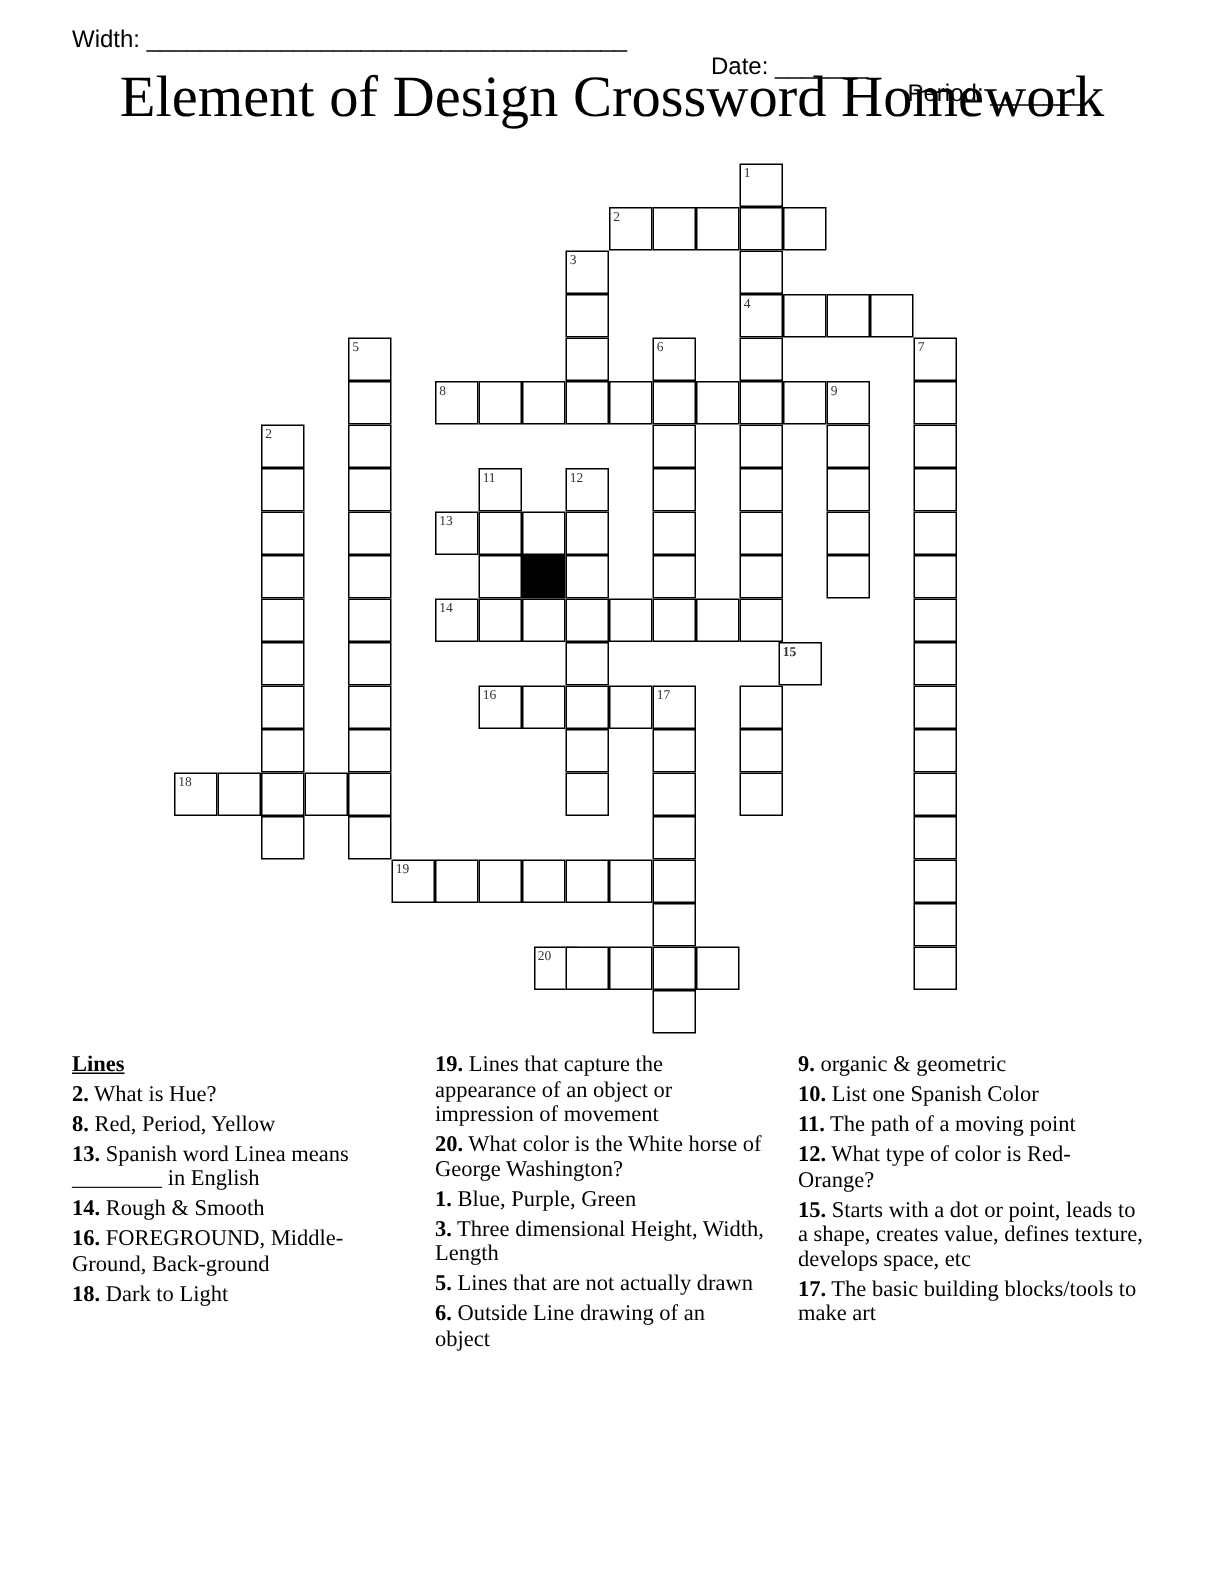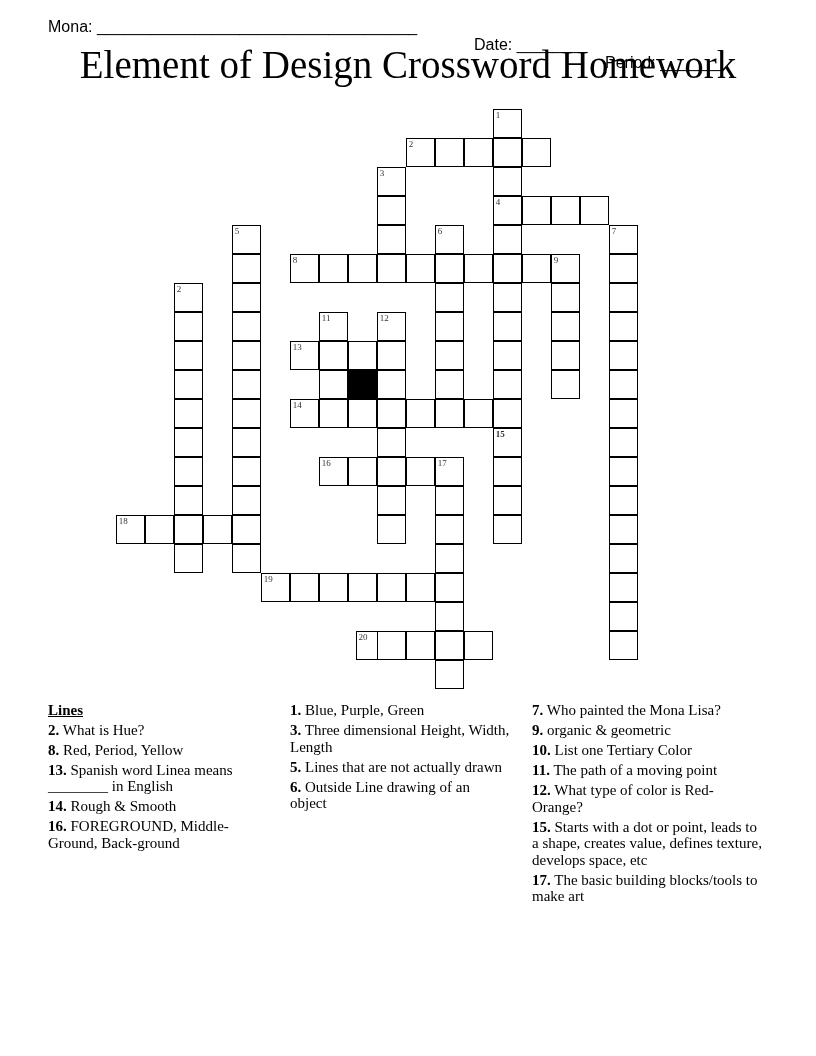--- a/index.html
+++ b/index.html
@@ -16,21 +16,21 @@
   .clues .clue { margin-bottom: 3.5px; }
   .clues .clue b { font-weight: bold; }
   .col1 { left: 48px; width: 225px; }
   .col2 { left: 290px; width: 220px; }
   .col3 { left: 532px; width: 230px; }
 </style>
 </head>
 <body>
 
 <div class="hdr">
-  <span style="position:absolute;left:0;width:420px;">Mona: ____________________________________</span>
+  <span style="position:absolute;left:0;width:420px;">Width: ____________________________________</span>
   <span style="position:absolute;left:426px;width:110px;">Date: _______</span>
   <span style="position:absolute;left:557px;width:140px;">Period: _______</span>
 </div>
 
 <div class="title">Element of Design Crossword Homework</div>
 
 <div id="grid">
     <div class="cell" style="left: 494px; top: 110px;">
       <span class="num">1</span>
     </div>
@@ -129,21 +129,21 @@
     <div class="cell" style="left: 349px; top: 400px;"></div>
     <div class="cell" style="left: 378px; top: 400px;"></div>
     <div class="cell" style="left: 407px; top: 400px;"></div>
     <div class="cell" style="left: 436px; top: 400px;"></div>
     <div class="cell" style="left: 465px; top: 400px;"></div>
     <div class="cell" style="left: 494px; top: 400px;"></div>
     <div class="cell" style="left: 610px; top: 400px;"></div>
     <div class="cell" style="left: 175px; top: 429px;"></div>
     <div class="cell" style="left: 233px; top: 429px;"></div>
     <div class="cell" style="left: 378px; top: 429px;"></div>
-    <div class="cell" style="left: 494px; top: 429px; font-weight: bold;">
+    <div class="cell" style="left: 520px; top: 429px; font-weight: bold;">
       <span class="num">15</span>
     </div>
     <div class="cell" style="left: 610px; top: 429px;"></div>
     <div class="cell" style="left: 175px; top: 458px;"></div>
     <div class="cell" style="left: 233px; top: 458px;"></div>
     <div class="cell" style="left: 320px; top: 458px;">
       <span class="num">16</span>
     </div>
     <div class="cell" style="left: 349px; top: 458px;"></div>
     <div class="cell" style="left: 378px; top: 458px;"></div>
@@ -197,30 +197,32 @@
     <div class="cell" style="left: 436px; top: 661px;"></div>
   </div>
 
 <div class="clues col1">
   <div class="head">Lines</div>
   <div class="clue"><b>2.</b><span> What is Hue?</span></div>
   <div class="clue"><b>8.</b><span> Red, Period, Yellow</span></div>
   <div class="clue"><b>13.</b><span> Spanish word Linea means ________ in English</span></div>
   <div class="clue"><b>14.</b><span> Rough &amp; Smooth</span></div>
   <div class="clue"><b>16.</b><span> FOREGROUND, Middle-Ground, Back-ground</span></div>
+  <div class="clue"><b>18.</b><span> Dark to Light</span></div>
 </div>
 
 <div class="clues col2">
+  <div class="clue"><b>19.</b><span> Lines that capture the appearance of an object or impression of movement</span></div>
+  <div class="clue"><b>20.</b><span> What color is the White horse of George Washington?</span></div>
   <div class="clue"><b>1.</b><span> Blue, Purple, Green</span></div>
   <div class="clue"><b>3.</b><span> Three dimensional Height, Width, Length</span></div>
   <div class="clue"><b>5.</b><span> Lines that are not actually drawn</span></div>
   <div class="clue"><b>6.</b><span> Outside Line drawing of an object</span></div>
 </div>
 
 <div class="clues col3">
-  <div class="clue"><b>7.</b><span> Who painted the Mona Lisa?</span></div>
   <div class="clue"><b>9.</b><span> organic &amp; geometric</span></div>
-  <div class="clue"><b>10.</b><span> List one Tertiary Color</span></div>
+  <div class="clue"><b>10.</b><span> List one Spanish Color</span></div>
   <div class="clue"><b>11.</b><span> The path of a moving point</span></div>
   <div class="clue"><b>12.</b><span> What type of color is Red-Orange?</span></div>
   <div class="clue"><b>15.</b><span> Starts with a dot or point, leads to a shape, creates value, defines texture, develops space, etc</span></div>
   <div class="clue"><b>17.</b><span> The basic building blocks/tools to make art</span></div>
 </div>
 
 </body></html>

